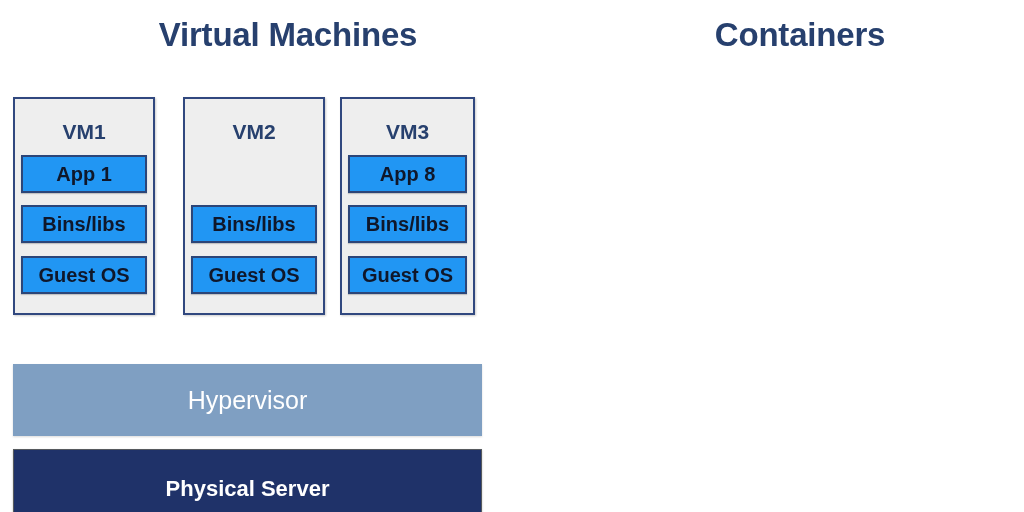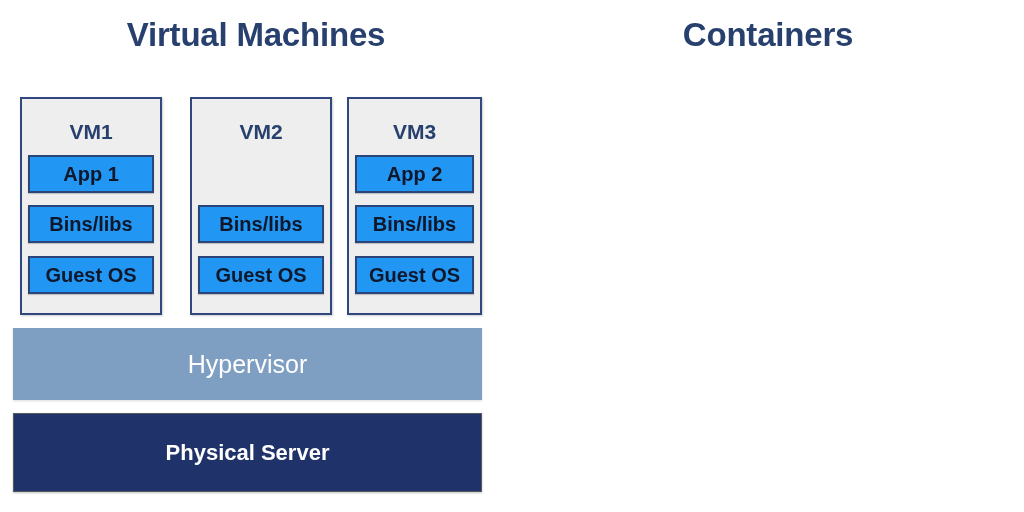--- a/index.html
+++ b/index.html
@@ -29,31 +29,31 @@
     top: 14px;
     left: 0;
     width: 100%;
     text-align: center;
     font-size: 33px;
     font-weight: bold;
     color: #27406e;
     letter-spacing: -0.2px;
     line-height: 42px;
     white-space: nowrap;
+    padding-left: 32px;
   }
 
   
   .stack-card {
     position: absolute;
     background: #eeeeee;
     border: 2px solid #31487f;
     box-shadow: 1px 1px 2px rgba(0,0,0,0.20);
     box-sizing: border-box;
     padding: 13px;
-    margin-left: 7px;
   }
   .stack-card .card-title {
     position: absolute;
     left: 0;
     width: 100%;
     text-align: center;
     font-weight: bold;
     color: #27406e;
     white-space: nowrap;
   }
@@ -87,20 +87,21 @@
   .vm-card .chip.row-guest { top: 157px; }
 
   
   .layer-bar {
     position: absolute;
     box-sizing: border-box;
     display: flex;
     align-items: center;
     justify-content: center;
     white-space: nowrap;
+    margin-top: 36px;
   }
   .layer-bar.host {
     background: #7f9fc2;
     color: #ffffff;
     font-weight: normal;
     font-size: 25px;
     box-shadow: 0 1px 2px rgba(0,0,0,0.15);
   }
   .layer-bar.physical {
     background: #1f3269;
@@ -129,21 +130,21 @@
   </div>
 
   <div class="stack-card vm-card" id="vm-card-2">
     <div class="card-title">VM2</div>
     <div class="chip row-bins">Bins/libs</div>
     <div class="chip row-guest">Guest OS</div>
   </div>
 
   <div class="stack-card vm-card" id="vm-card-3">
     <div class="card-title">VM3</div>
-    <div class="chip row-app">App 2</div>
+    <div class="chip row-app">App 8</div>
     <div class="chip row-bins">Bins/libs</div>
     <div class="chip row-guest">Guest OS</div>
   </div>
 
   <div class="layer-bar host" id="vm-hypervisor-bar">Hypervisor</div>
   <div class="layer-bar physical" id="vm-physical-bar">Physical Server</div>
 
 </div>
 
 <div class="panel" id="ctr-panel">

